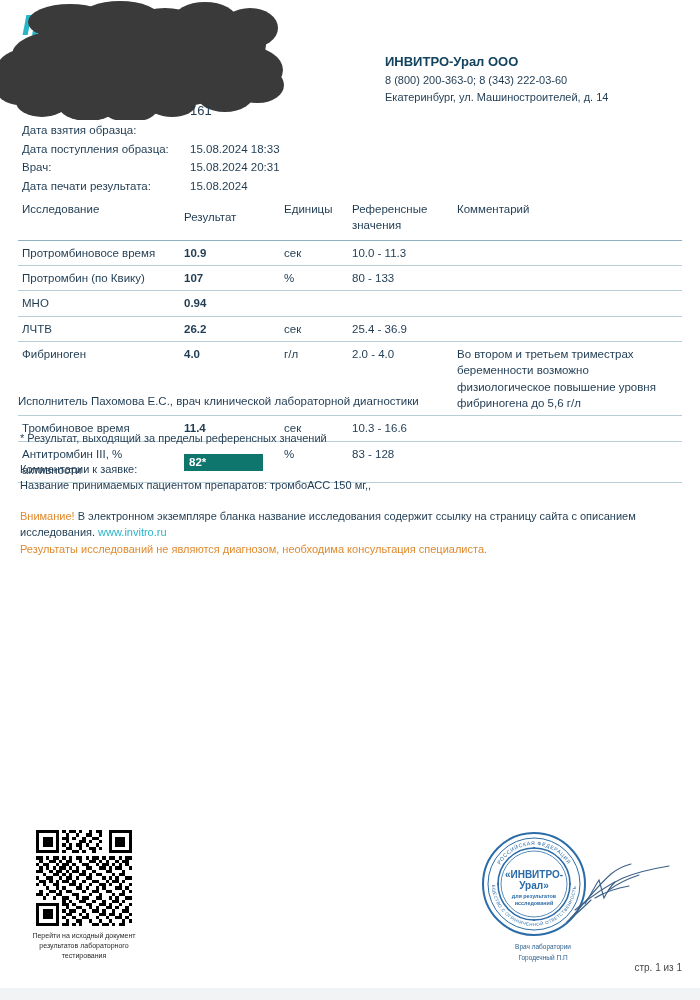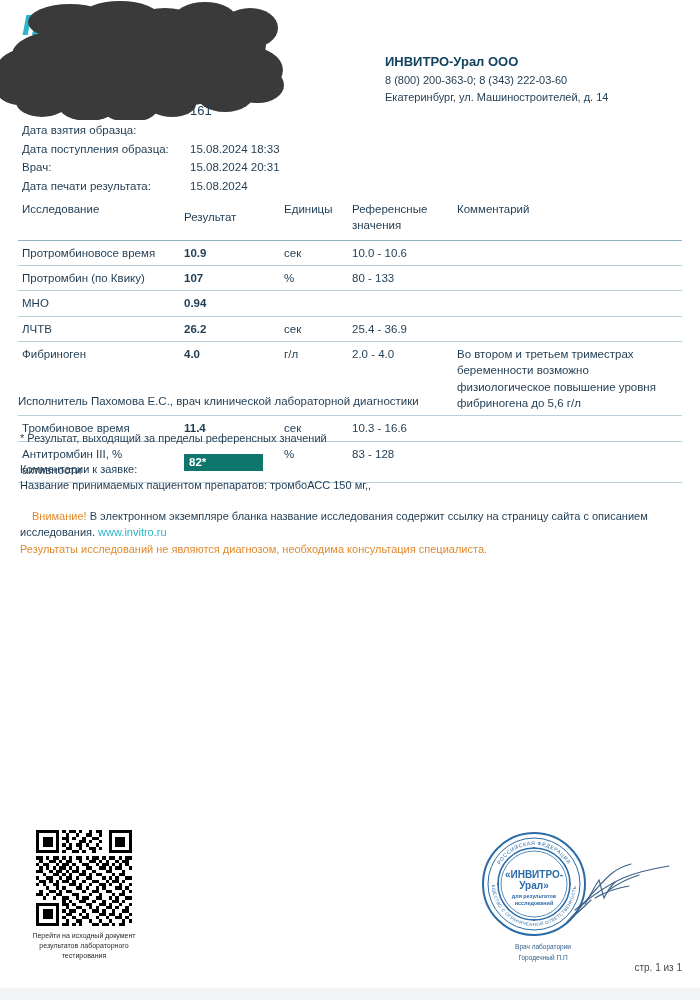--- a/index.html
+++ b/index.html
@@ -138,21 +138,21 @@
     font-size: 11px;
     line-height: 1.5;
     color: #1f3b52;
   }
   .note-gap { height: 14px; }
   .note-warn {
     font-size: 11px;
     line-height: 1.5;
     color: #1f3b52;
   }
-  .warn-word { color: #e08a2e; margin-left: 12px; }
+  .warn-word { color: #e08a2e; }
   .link { color: #29b6c8; }
   .note-orange {
     font-size: 11px;
     line-height: 1.5;
     color: #e08a2e;
   }
 
   
   .qr-wrap {
     position: absolute;
@@ -280,21 +280,21 @@
         <span>Референсные</span><br>
         <span>значения</span>
       </div>
       <div class="c c-com">Комментарий</div>
     </div>
 
     <div class="trow">
       <div class="c c-name">Протромбиновосе время</div>
       <div class="c c-res">10.9</div>
       <div class="c c-unit">сек</div>
-      <div class="c c-ref">10.0 - 10.6</div>
+      <div class="c c-ref">10.0 - 11.3</div>
       <div class="c c-com"></div>
     </div>
 
     <div class="trow">
       <div class="c c-name">Протромбин (по Квику)</div>
       <div class="c c-res">107</div>
       <div class="c c-unit">%</div>
       <div class="c c-ref">80 - 133</div>
       <div class="c c-com"></div>
     </div>

